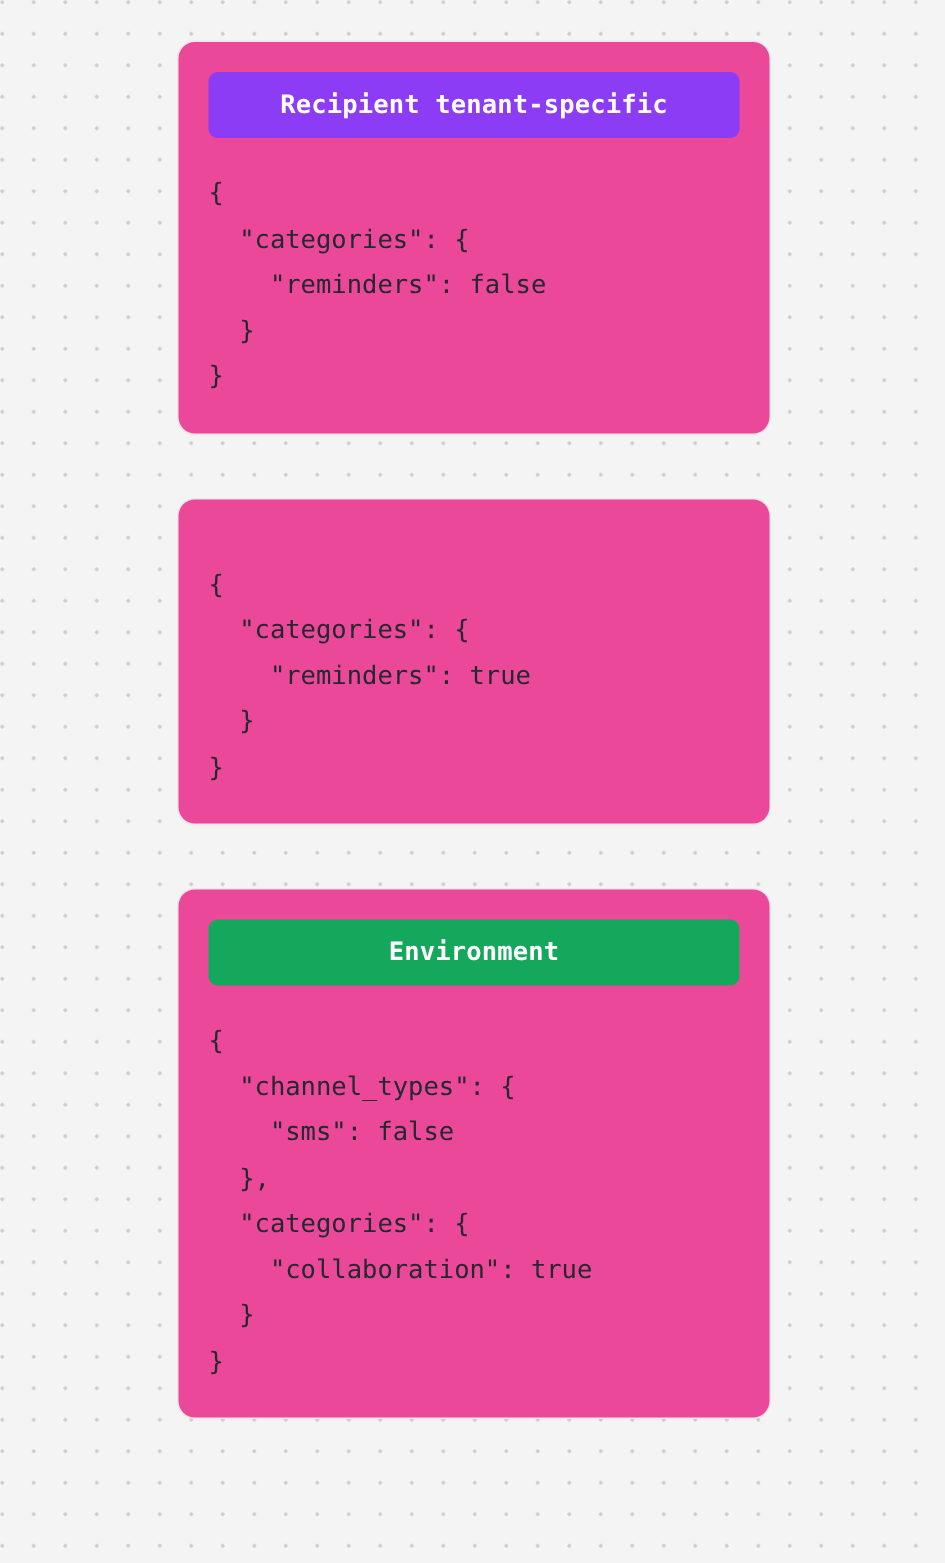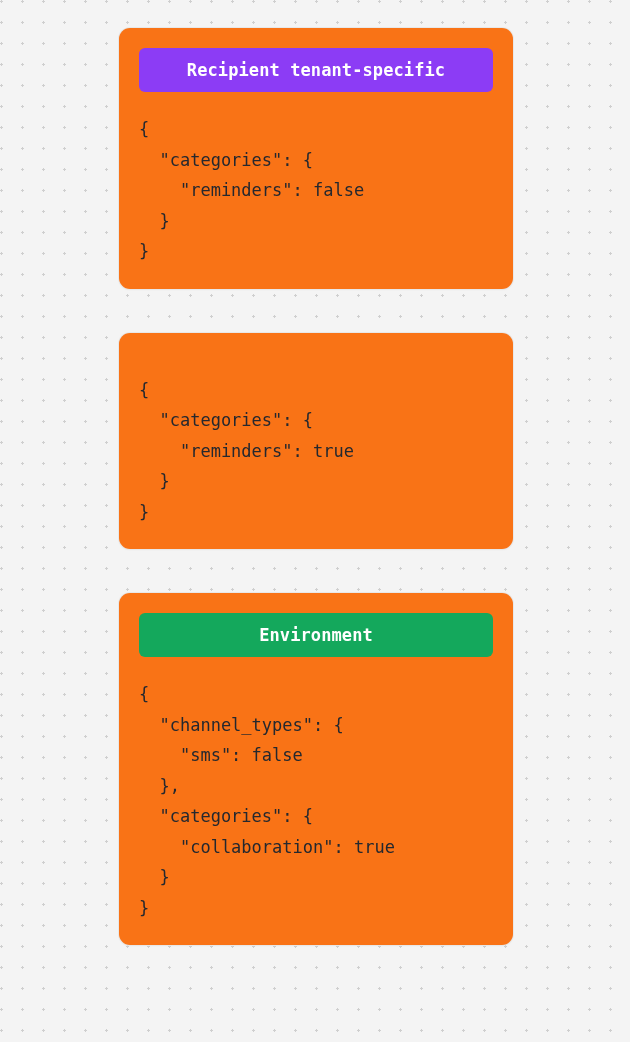--- a/index.html
+++ b/index.html
@@ -19,21 +19,21 @@
   .stack {
     position: absolute;
     left: 119px;
     top: 28px;
     width: 394px;
     display: flex;
     flex-direction: column;
     gap: 44px;
   }
   .card {
-    background: #f97316;
+    background: #ec4899;
     border-radius: 11px;
     box-shadow: 0 0 0 1px #e8e8e8, 0 1px 2px rgba(0,0,0,0.05);
     padding: 20px 20px 22px 20px;
     box-sizing: border-box;
   }
   .card-badge {
     border-radius: 6px;
     height: 44px;
     display: flex;
     align-items: center;

